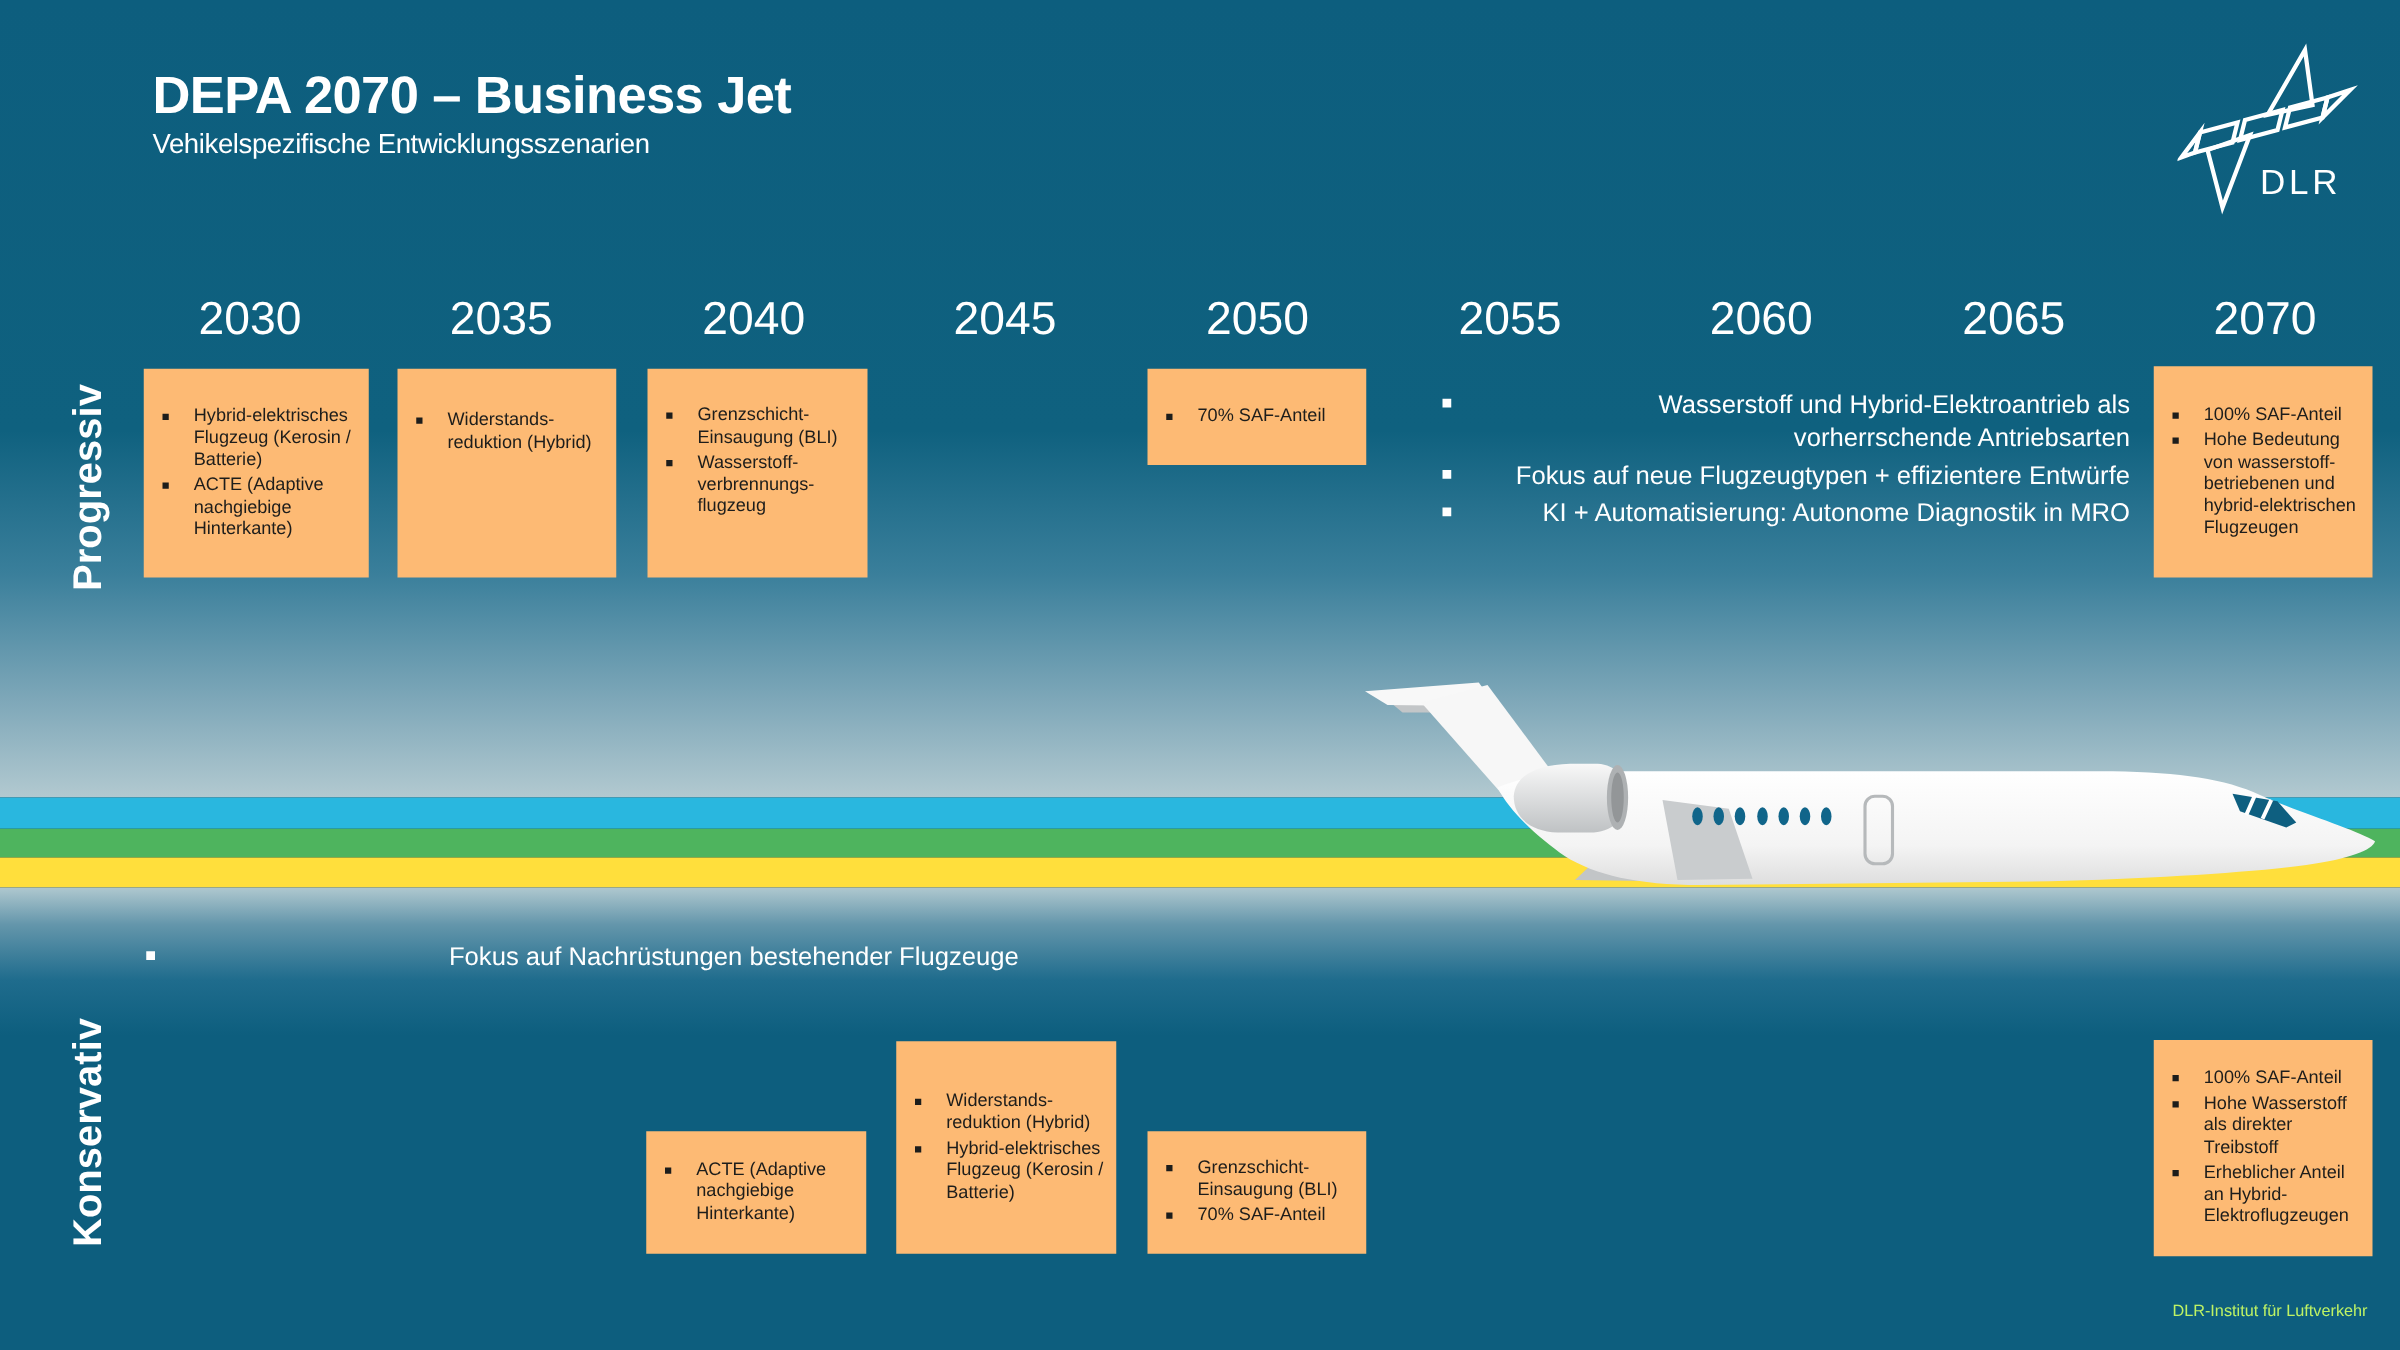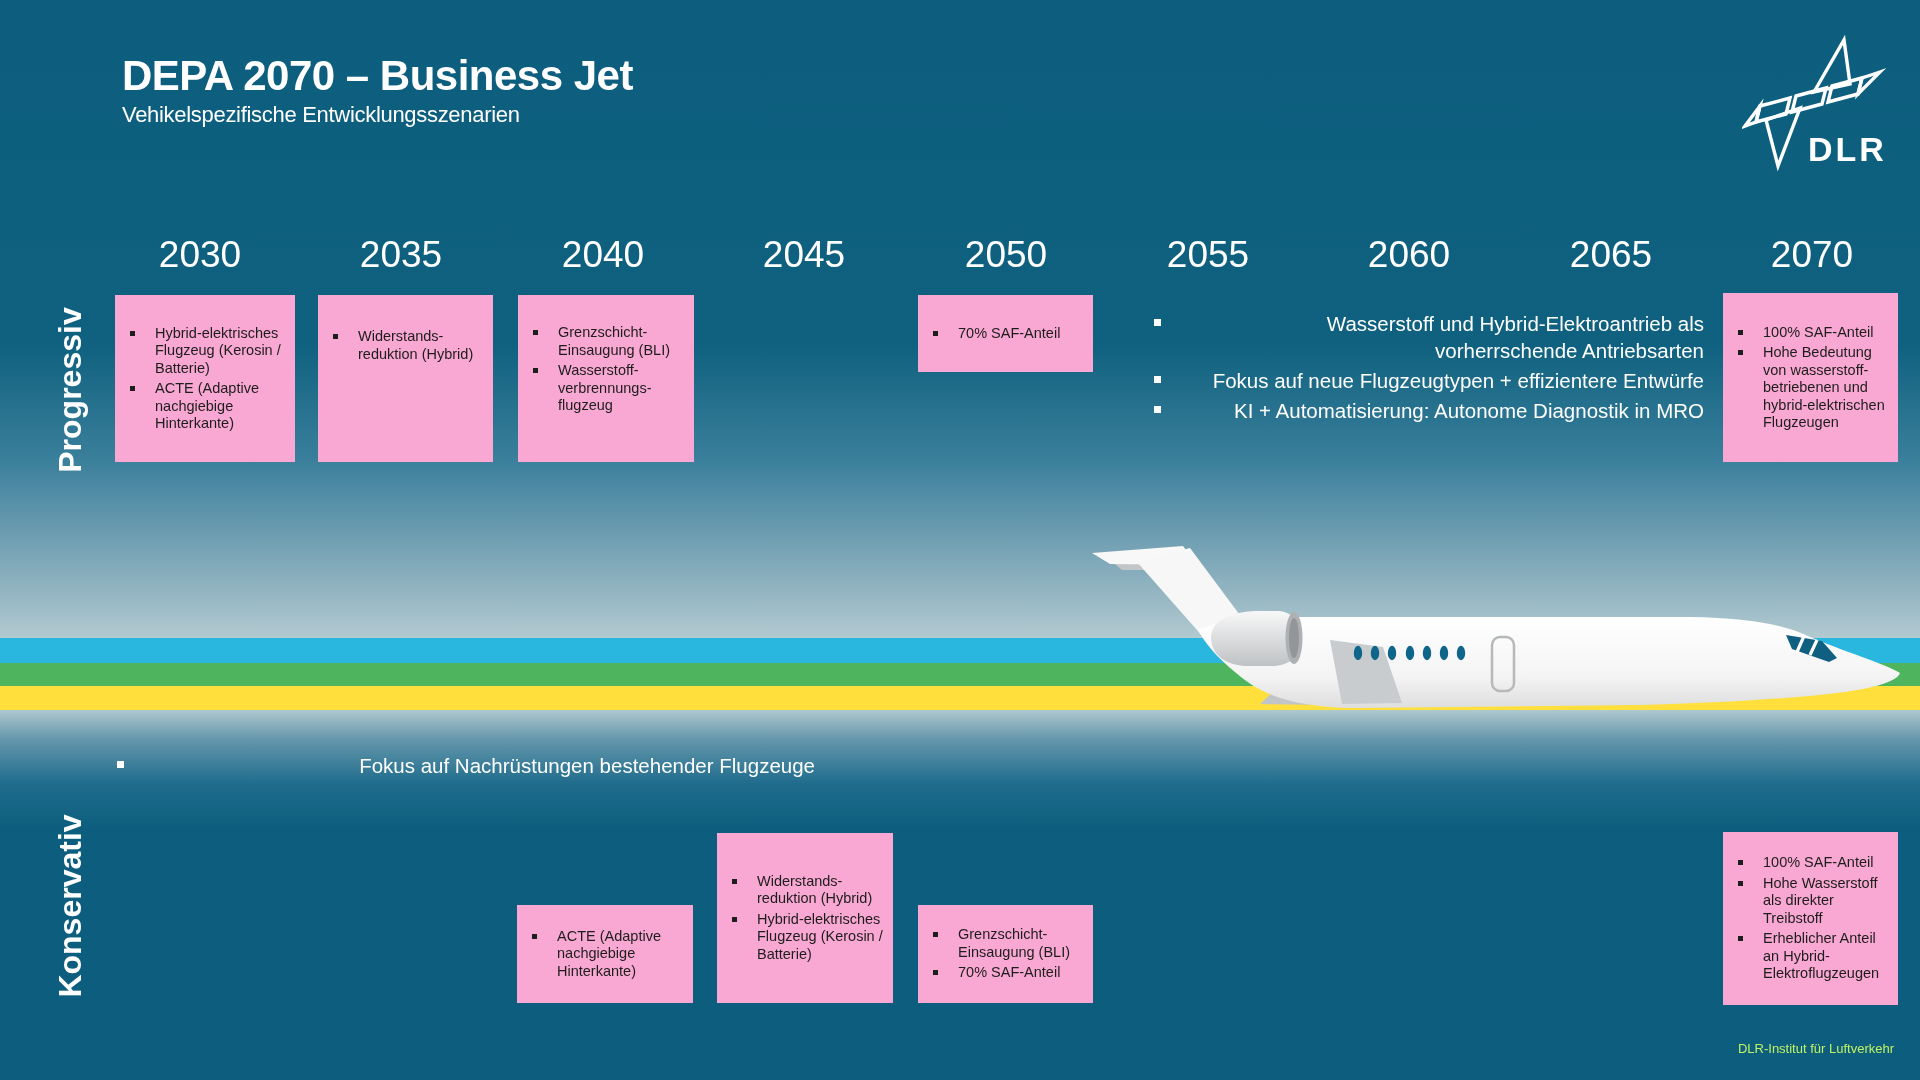--- a/index.html
+++ b/index.html
@@ -17,32 +17,32 @@
     background:linear-gradient(180deg,#AFC8CF 0%,#6496AB 8%,#1F6C8D 20%,#0D5E7E 32%,#0D5E7E 100%);}
 
   
   .header{position:absolute;left:122px;top:52px;}
   .title{font-size:42px;font-weight:700;letter-spacing:-0.5px;line-height:1.15;}
   .subtitle{font-size:22px;font-weight:400;letter-spacing:-0.3px;margin-top:2px;}
 
   
   .logo{position:absolute;left:1742px;top:28px;width:168px;height:150px;}
   .logo svg{position:absolute;left:0;top:0;}
-  .logo-text{position:absolute;left:66px;top:102px;font-size:34px;font-weight:700;letter-spacing:3px;}
+  .logo-text{position:absolute;left:66px;top:102px;font-size:28px;font-weight:400;letter-spacing:3px;}
 
   
   .year{position:absolute;top:234px;transform:translateX(-50%);
         font-size:37px;font-weight:400;color:#fff;white-space:nowrap;}
 
   
   .vlabel{position:absolute;width:260px;height:40px;text-align:center;
           font-size:32px;font-weight:700;transform:rotate(-90deg);white-space:nowrap;}
 
   
-  .box{position:absolute;background:#f9a8d4;color:#1D1D1B;
+  .box{position:absolute;background:#fdba74;color:#1D1D1B;
        display:flex;flex-direction:column;justify-content:center;
        font-size:14.5px;line-height:17.5px;padding:8px 4px;box-sizing:border-box;}
   .box ul{list-style:none;margin:0;padding:0;}
   .box li{position:relative;padding-left:36px;padding-right:4px;margin:3px 0;}
   .box li::before{content:"";position:absolute;left:11px;top:6px;width:5px;height:5px;background:#1D1D1B;}
 
   
   .notes{position:absolute;}
   .notes ul{list-style:none;margin:0;padding:0;text-align:right;}
   .notes li{position:relative;padding-left:30px;margin-bottom:3px;

